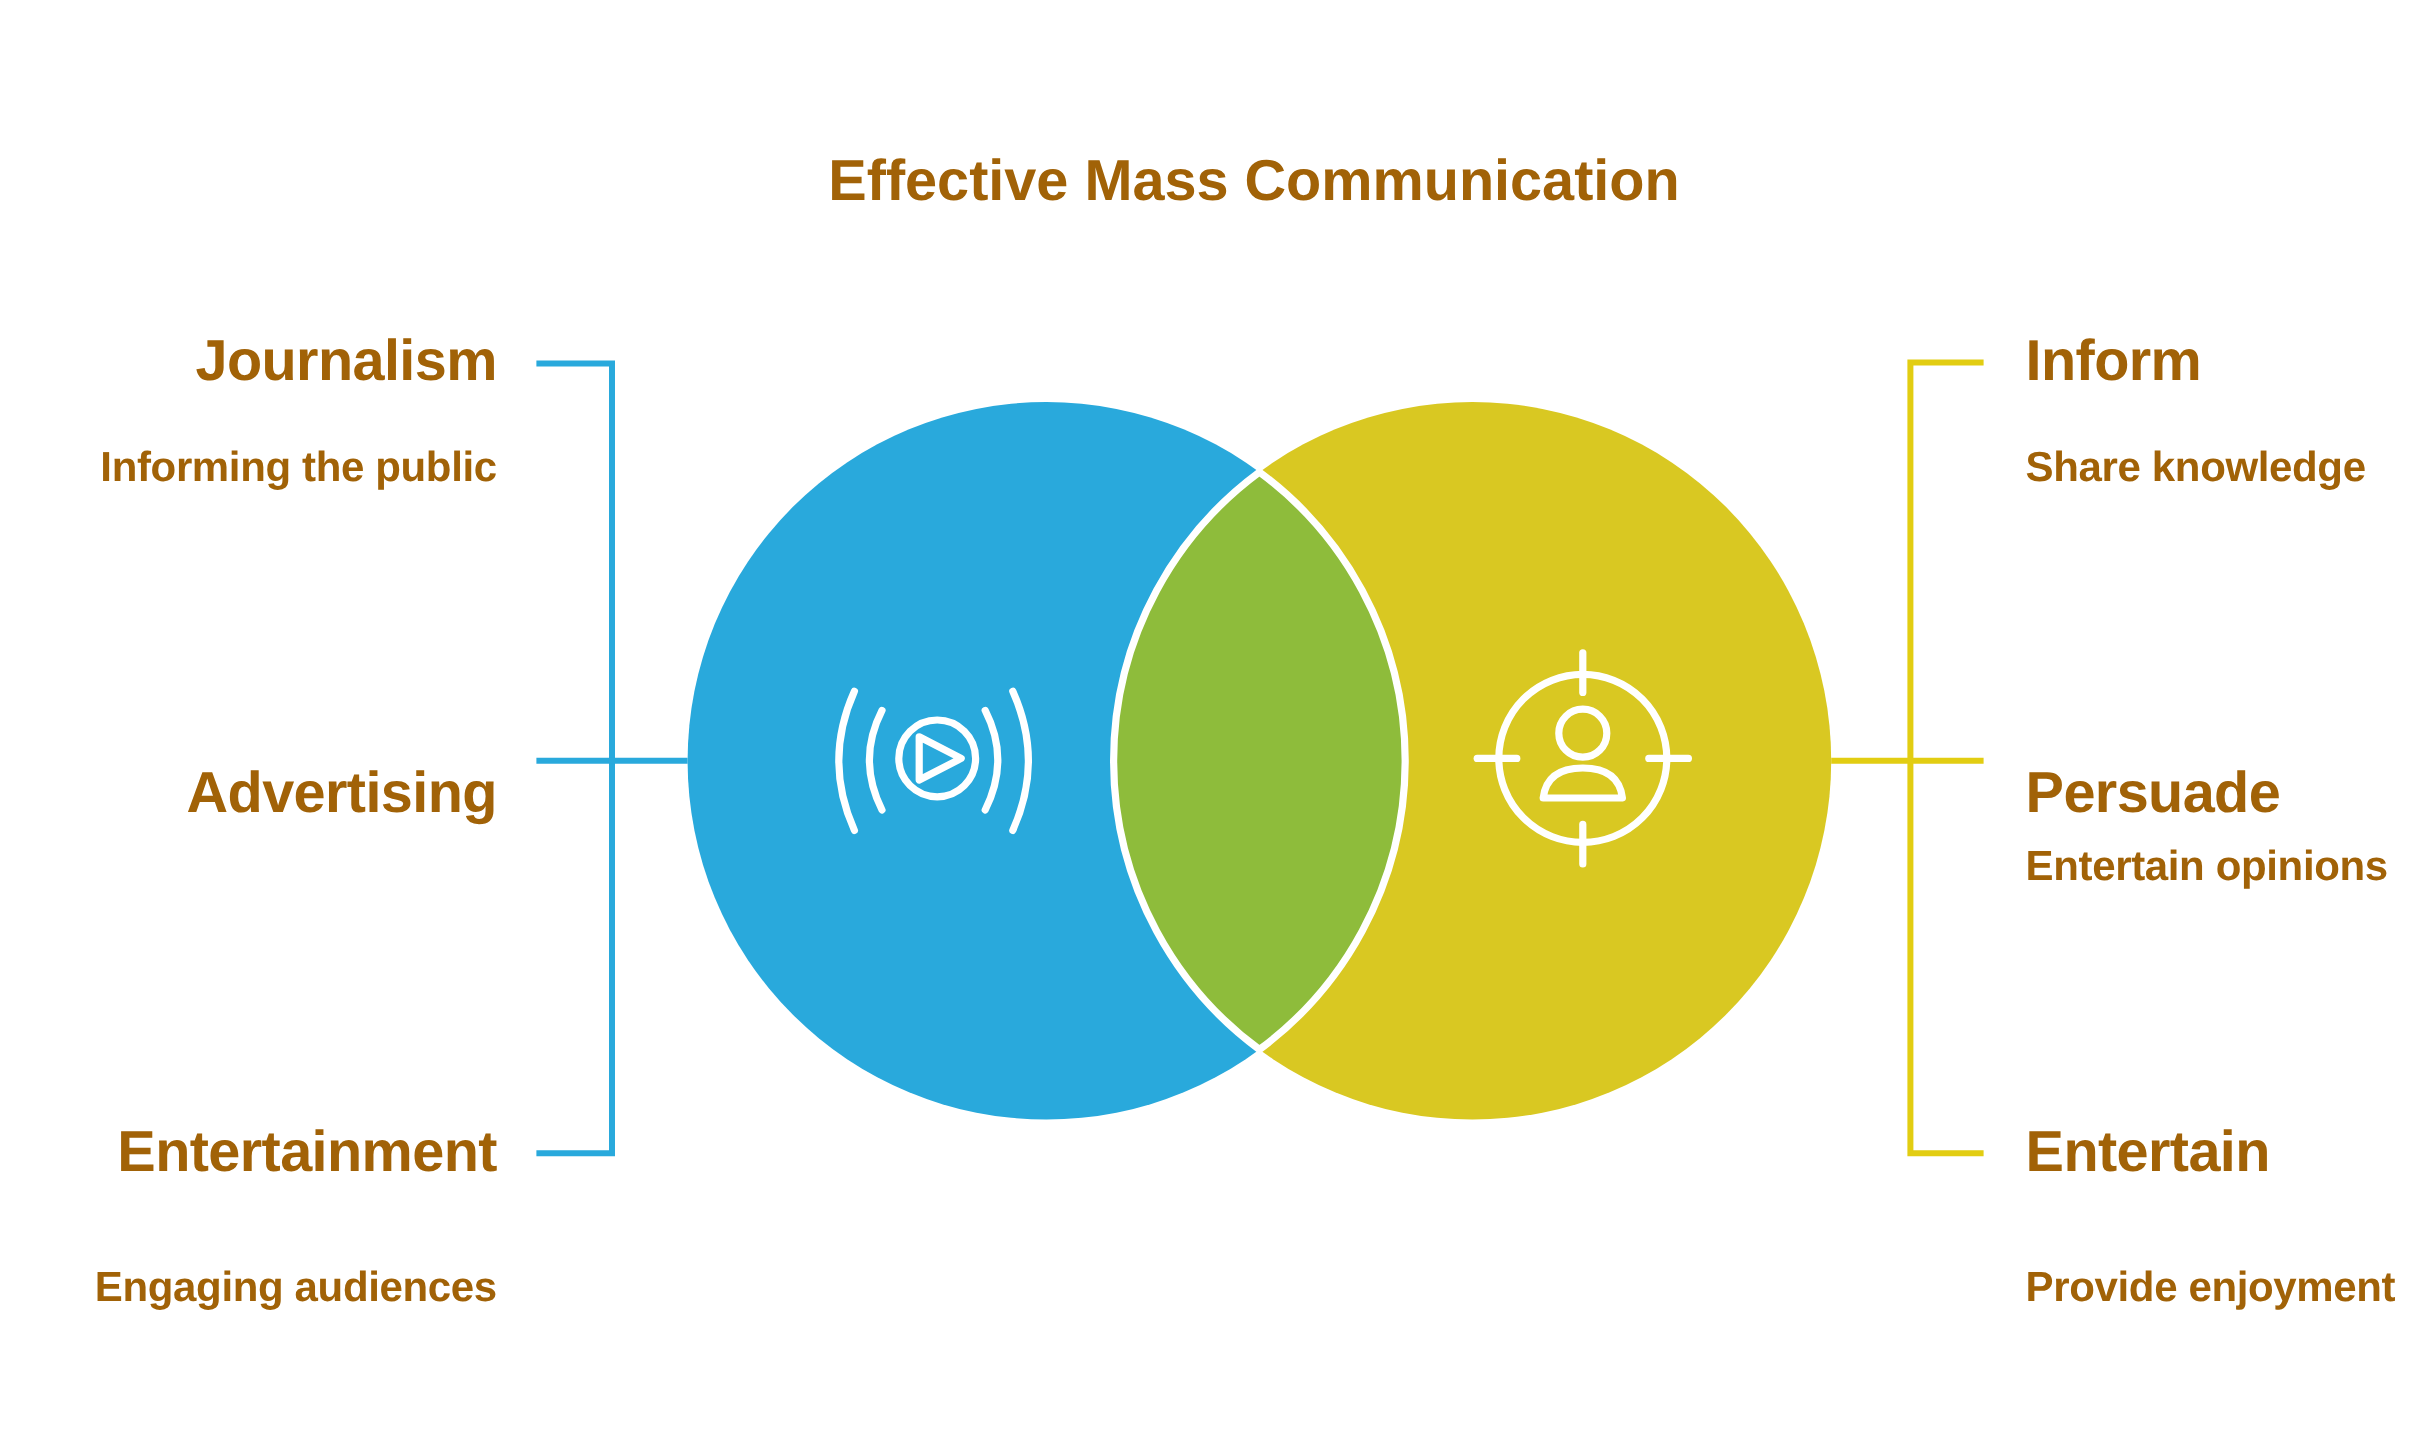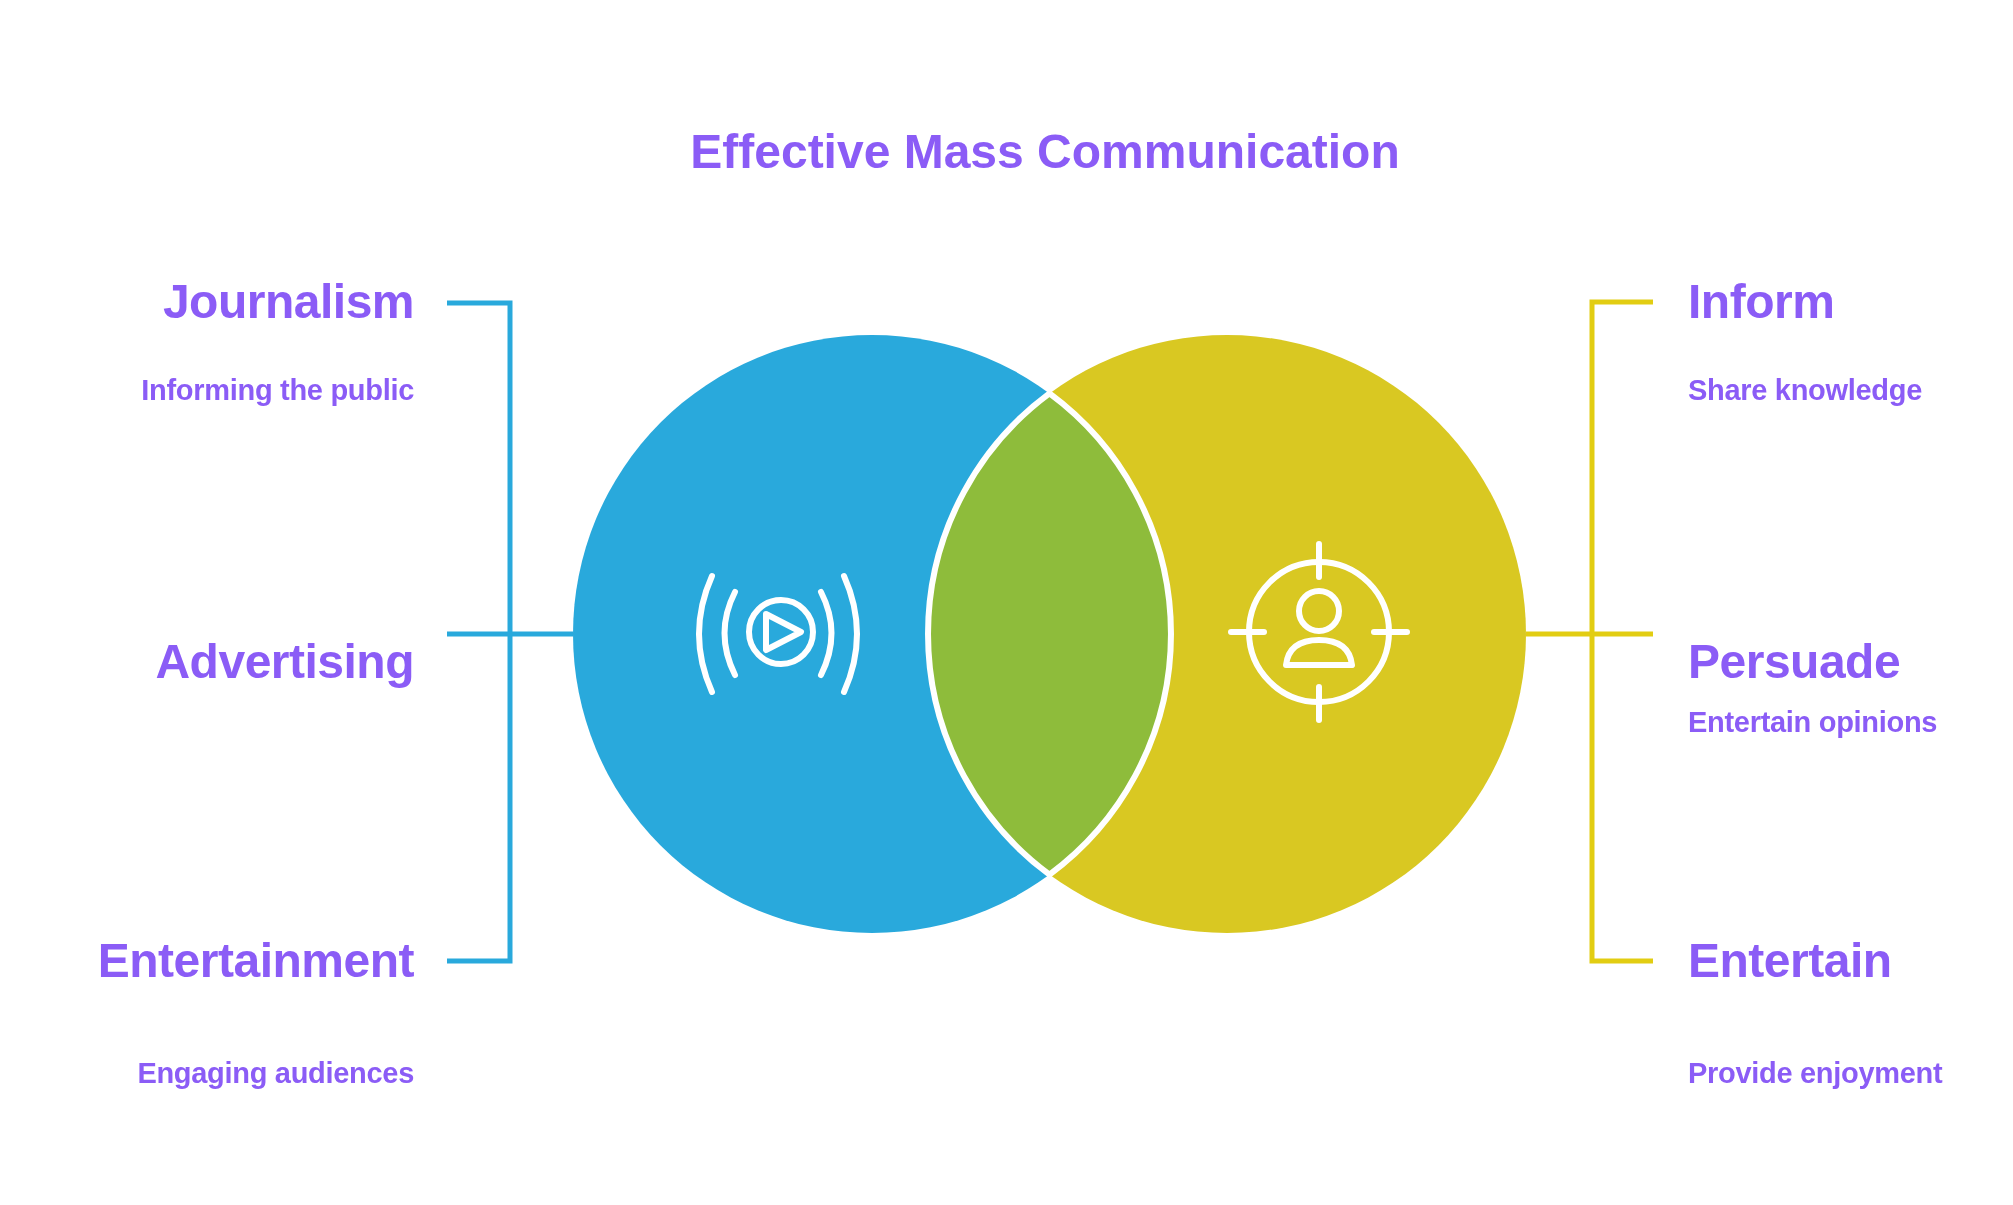--- a/index.html
+++ b/index.html
@@ -6,31 +6,31 @@
   .stage{
     position:relative;
     width:2013px;height:1205px;
     background:#ffffff;
     font-family:"Liberation Sans", sans-serif;
     overflow:hidden;
   }
   .stage svg.venn{position:absolute;left:0;top:0;width:2013px;height:1205px;}
   .txt{
     position:absolute;
-    color:#8b5cf6;
+    color:#a16207;
     font-weight:700;
     white-space:nowrap;
   }
   .title{
     font-size:48px;line-height:52px;
     left:1045px;top:126px;
     transform:translateX(-50%);
   }
   .h{font-size:48px;line-height:52px;letter-spacing:-0.5px;}
-  .s{font-size:29px;line-height:40px;letter-spacing:-0.3px;}
+  .s{font-size:35px;line-height:40px;letter-spacing:-0.3px;}
   .l{right:1599px;text-align:left;}   
   .r{left:1688px;text-align:right;}     
   .row1h{top:276px;} .row1s{top:370px;}
   .row2h{top:608px;margin-top:28px;} .row2s{top:702px;}
   .row3h{top:935px;} .row3s{top:1033px;margin-top:20px;}
 </style>
 </head>
 <body>
 
 <div class="stage">

